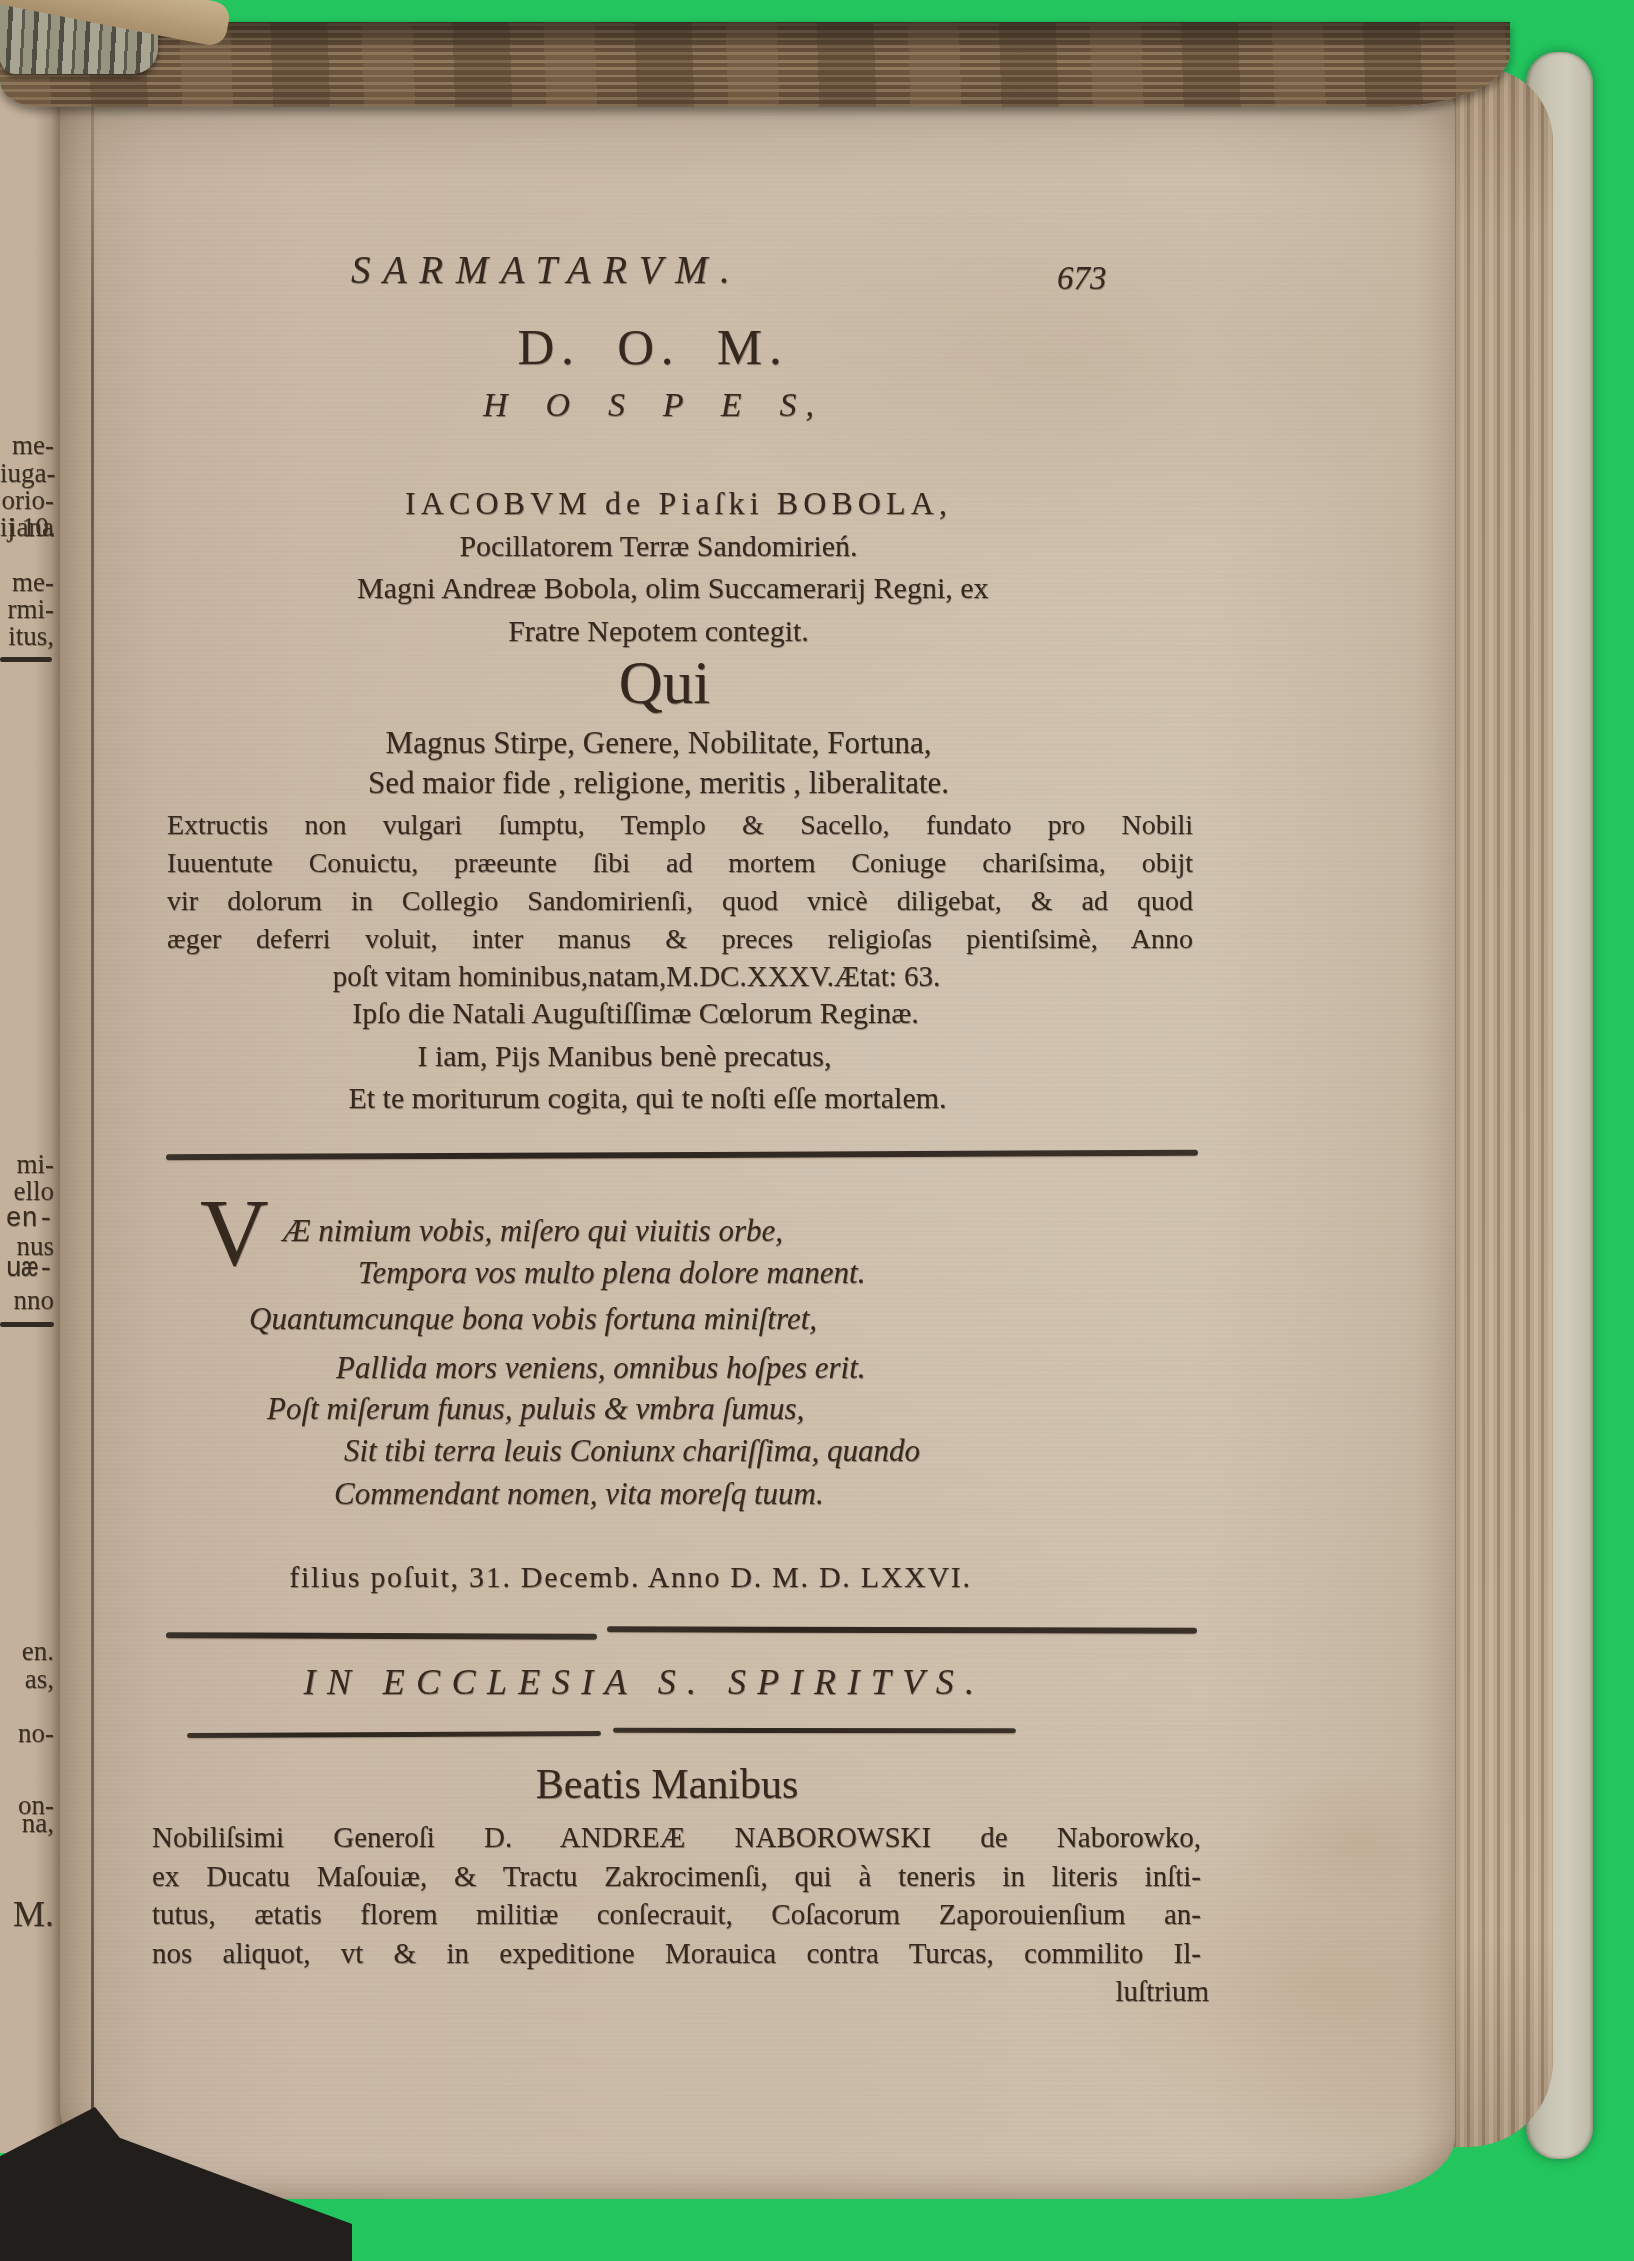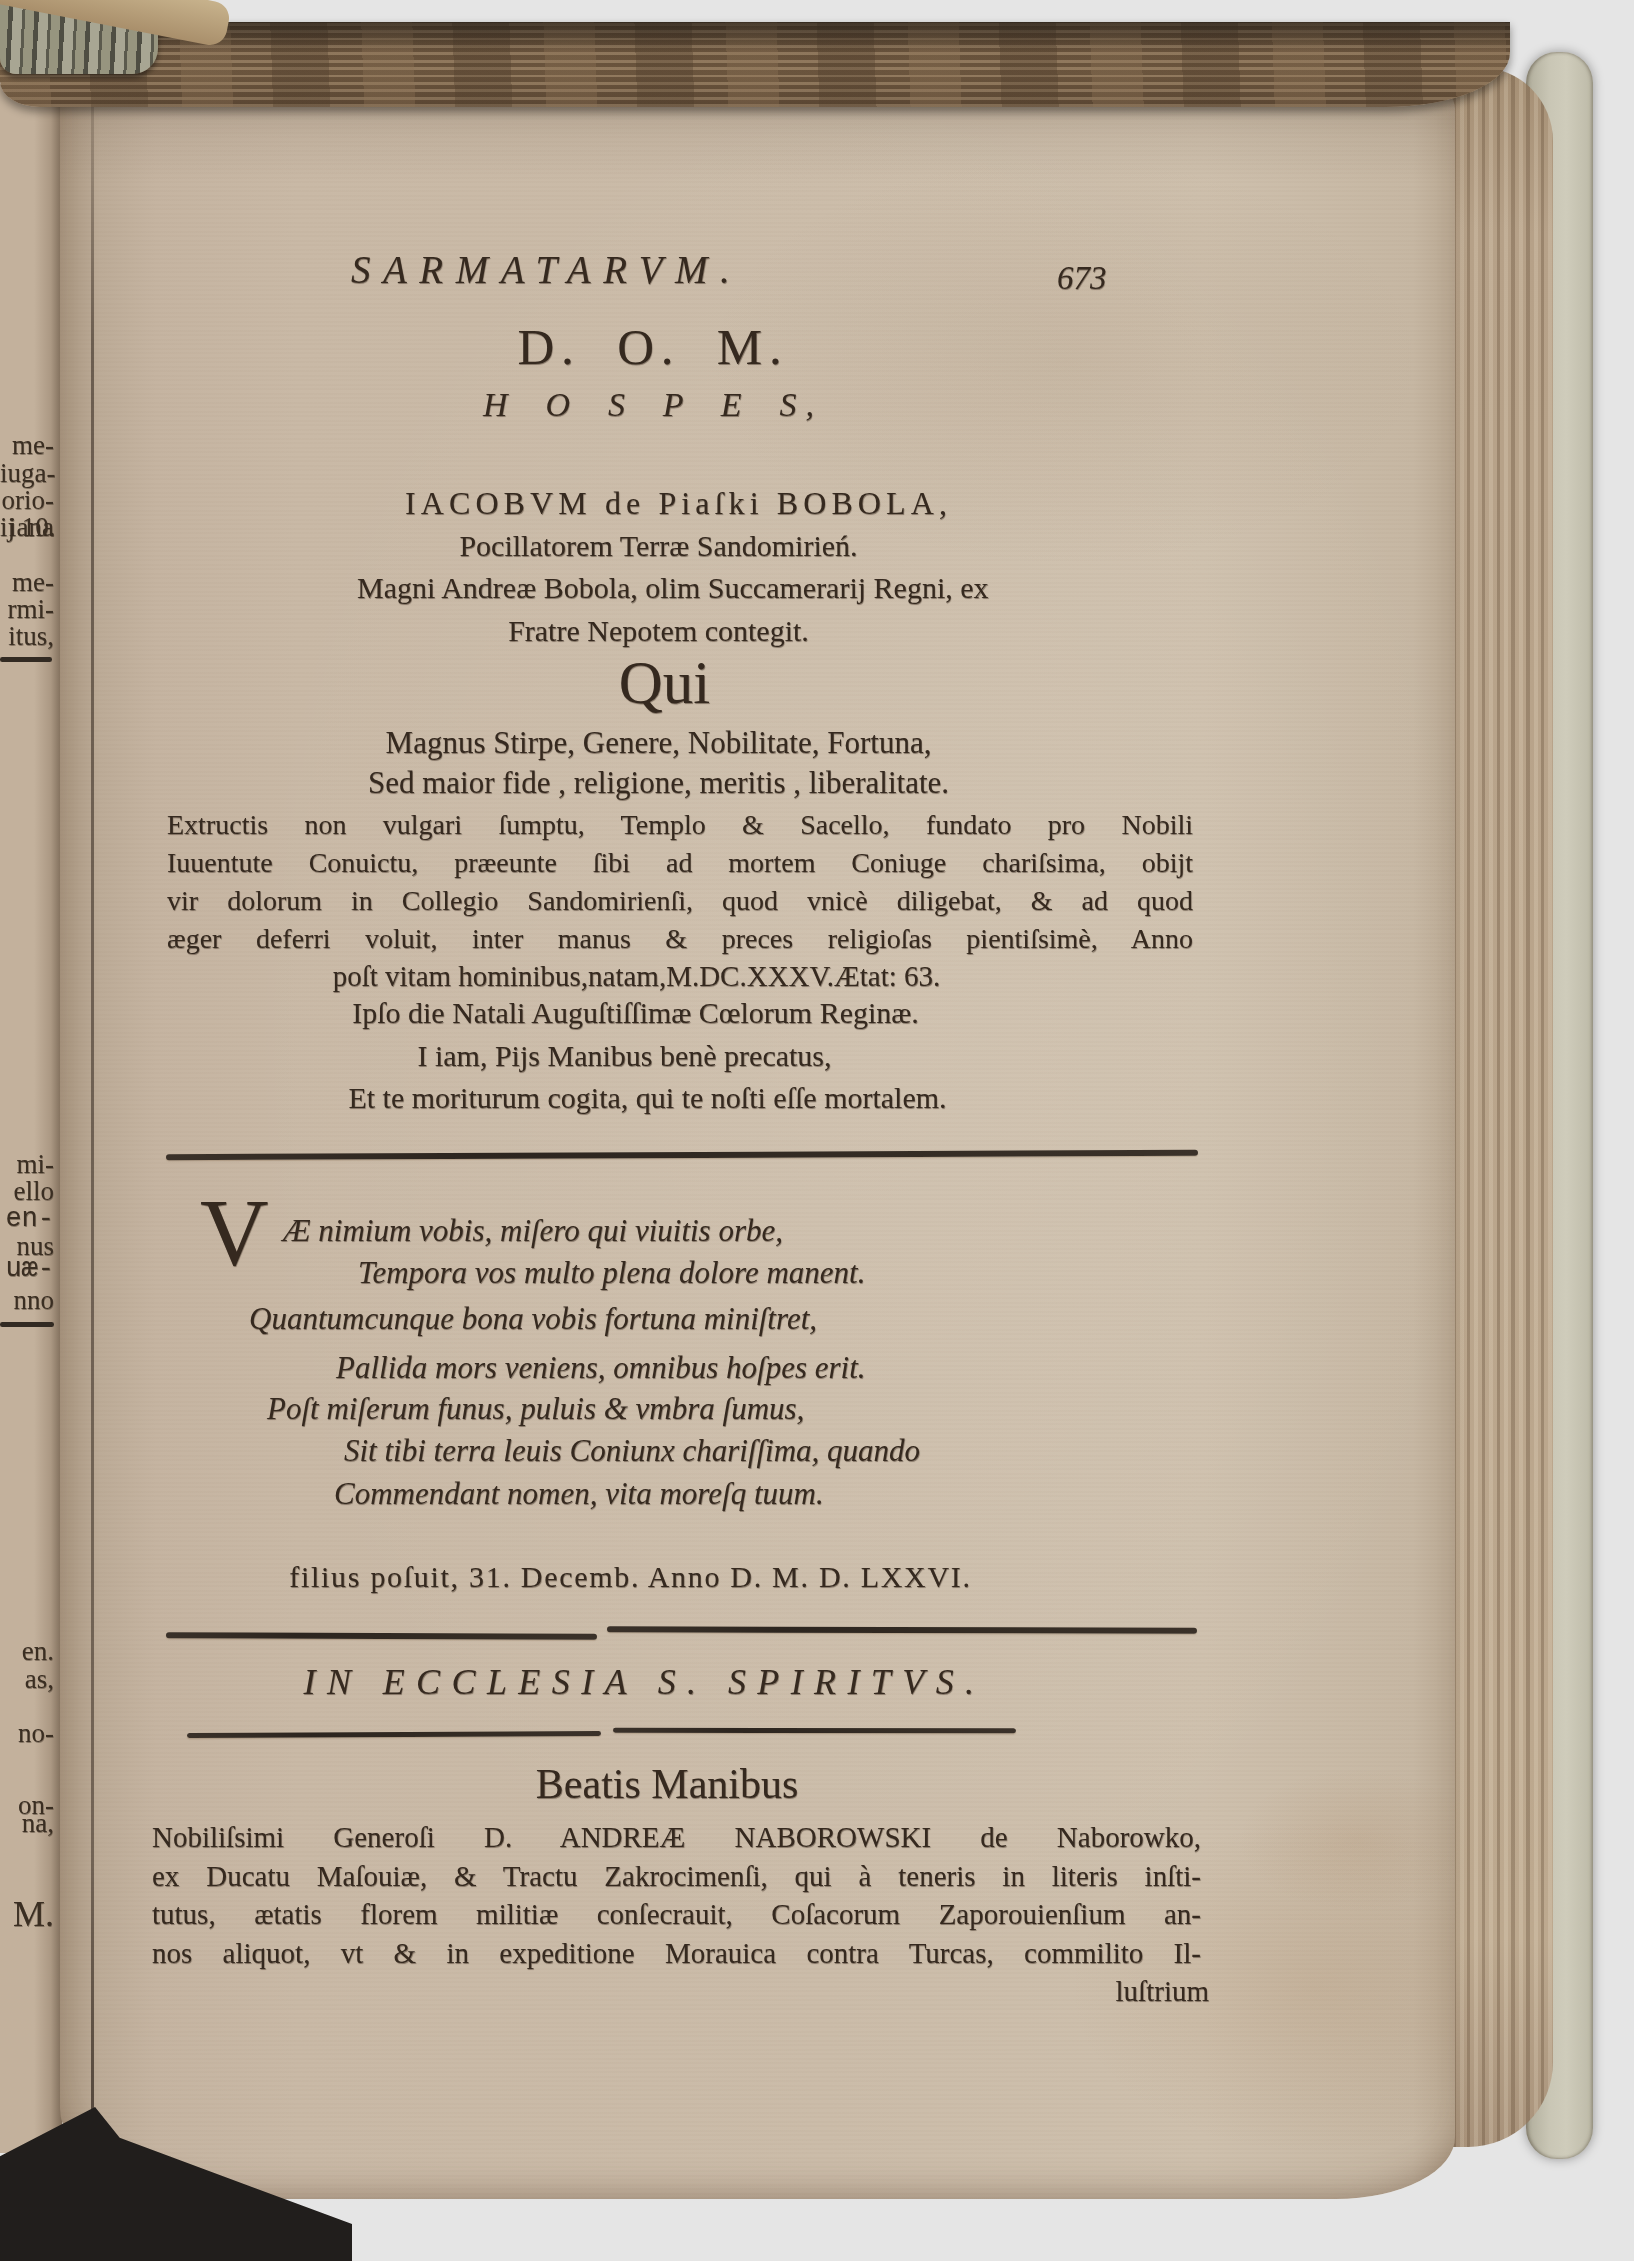--- a/index.html
+++ b/index.html
@@ -1,16 +1,16 @@
 <!DOCTYPE html>
 <html style="font-size:9px"><head>
 <meta charset="utf-8">
 <style>
   html,body{margin:0;padding:0;background:#242120;}
-  .scene{position:relative;width:1635px;height:2261px;background:#e5e5e5;overflow:hidden;
+  .scene{position:relative;width:1635px;height:2261px;background:#22c55e;overflow:hidden;
          font-family:"Liberation Serif",serif;}
   
   .cover-strip{position:absolute;left:1526px;top:52px;width:67px;height:2107px;border-radius:31px;
     background:linear-gradient(90deg,#b0ad9b,#c9c6b5 35%,#cfccbb 60%,#bdbaa8);
     box-shadow:inset 2.3px 0 3.4px rgba(70,60,45,.4),inset -1.7px 0 3.4px rgba(70,60,45,.35),0 0 10.2px rgba(0,0,0,.35);}
   .fore-edge{position:absolute;left:1430px;top:67px;width:123px;height:2080px;border-radius:0 74px 85px 0;
     background:
       linear-gradient(90deg,rgba(60,45,32,.22),rgba(0,0,0,0) 30%),
       repeating-linear-gradient(90deg,rgba(250,240,220,.18) 0 4px,rgba(0,0,0,0) 4px 7.4px,rgba(96,74,52,.33) 7.4px 10.8px,rgba(0,0,0,0) 10.8px 14.8px),
       linear-gradient(180deg,#a58f74,#b6a188 8%,#bda98f 90%,#a8927a);}

